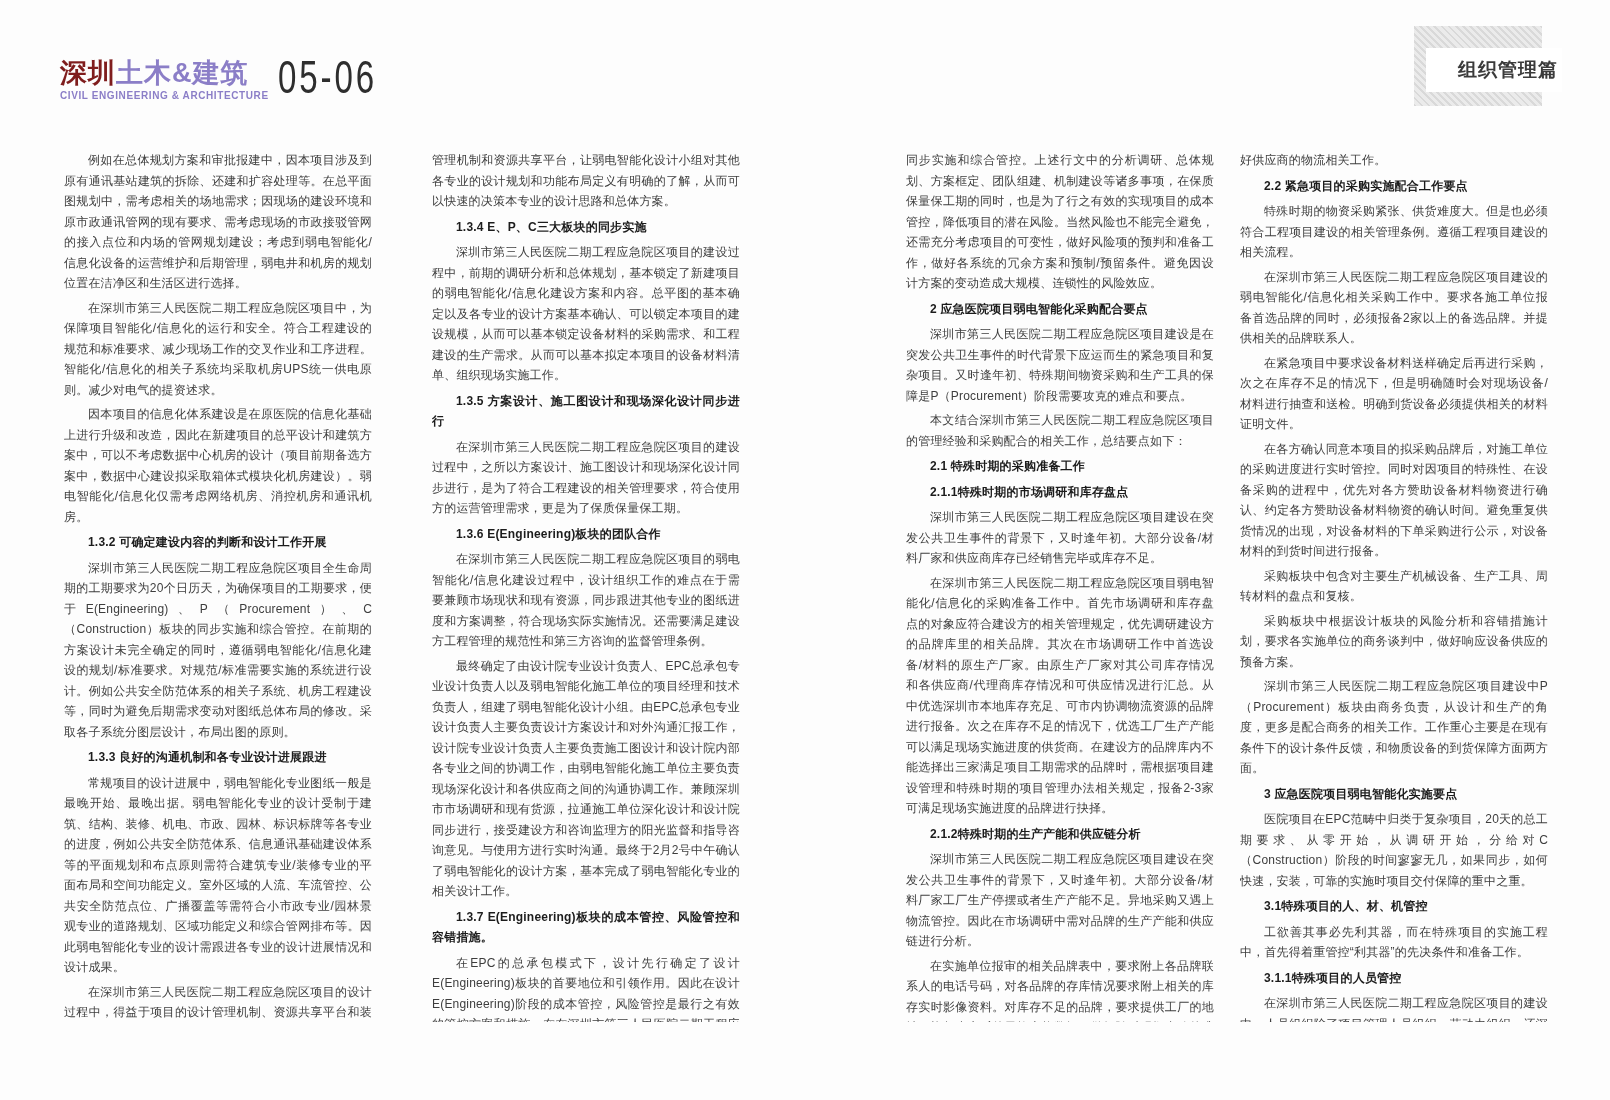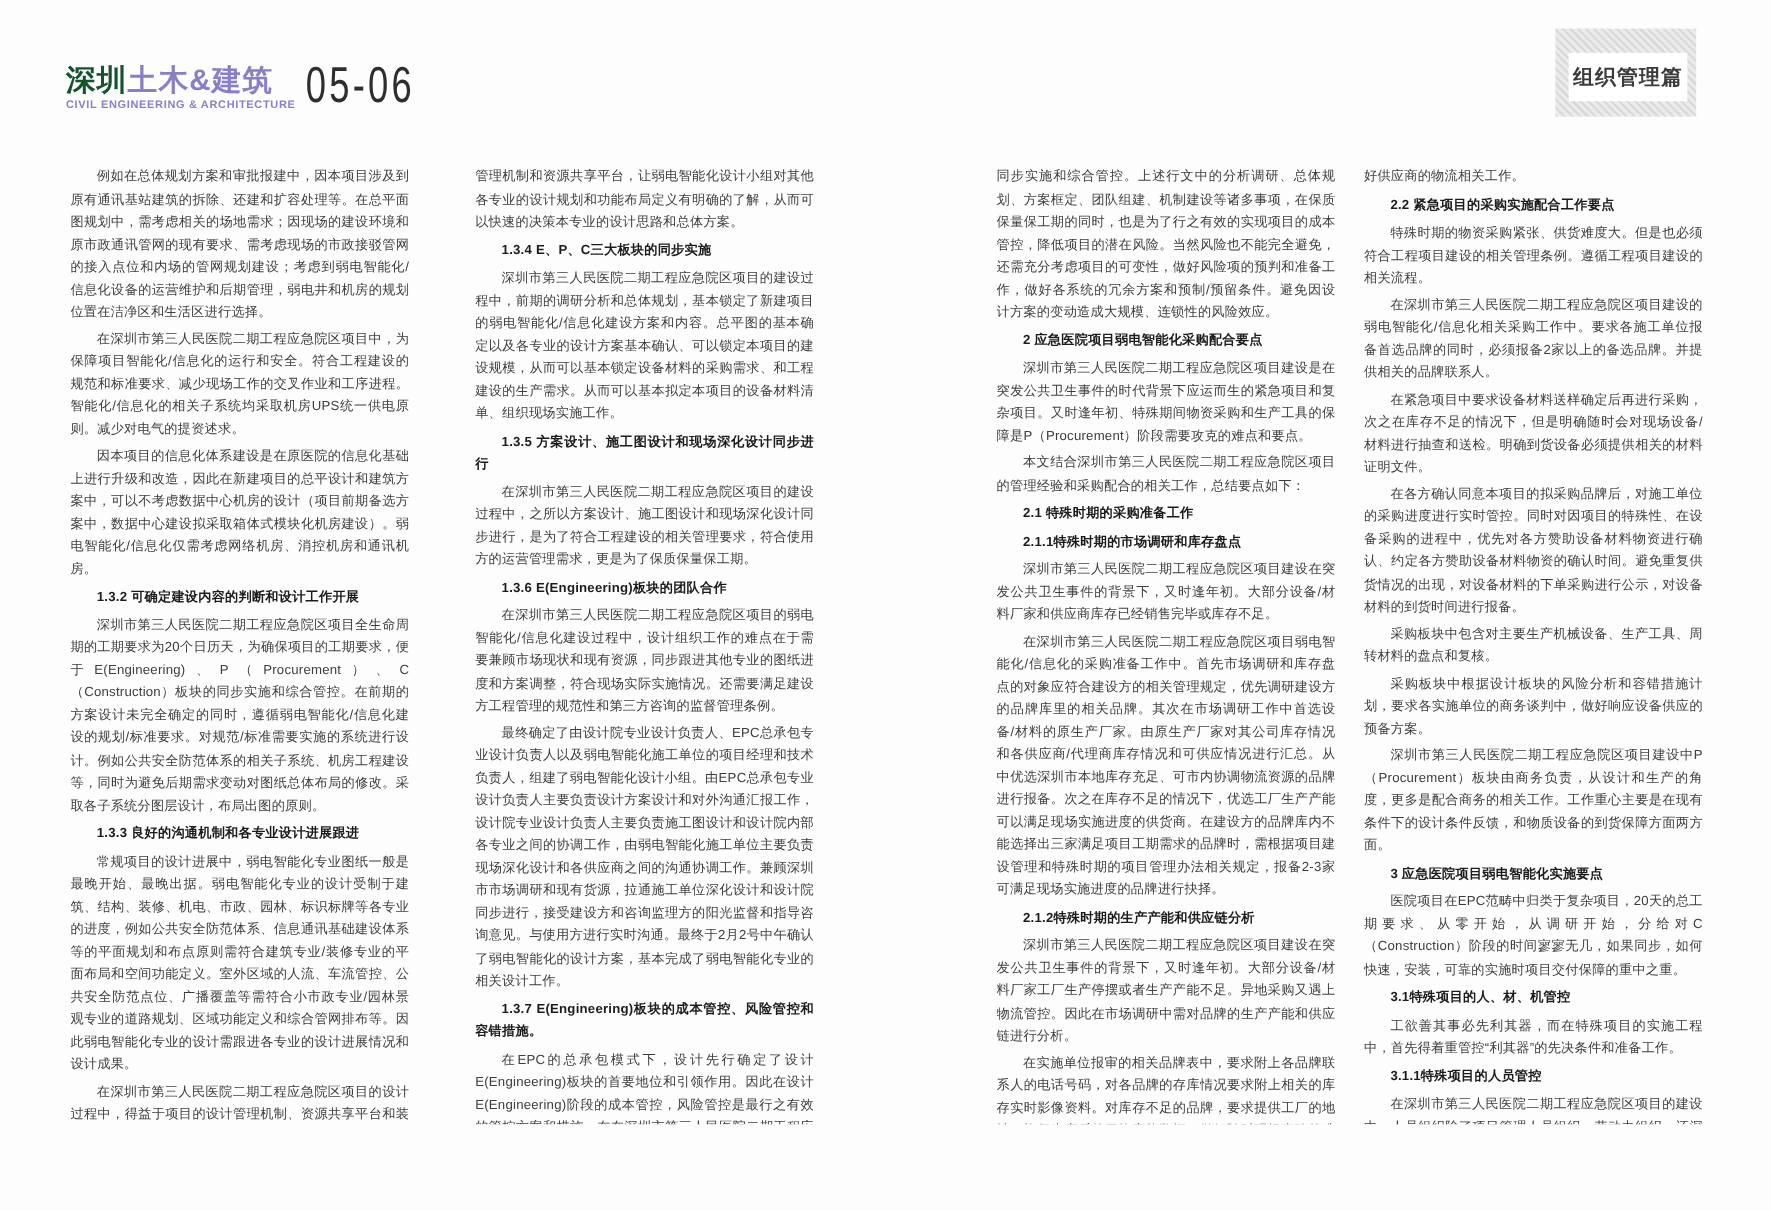--- a/index.html
+++ b/index.html
@@ -3,34 +3,34 @@
 <meta charset="utf-8">
 <style>
   html,body{margin:0;padding:0;background:#f0f0f0;}
   .page{
     position:relative;width:1610px;height:1100px;background:#fdfdfd;
     font-family:"Liberation Sans","DejaVu Sans",sans-serif;overflow:hidden;
   }
   
   .logo{position:absolute;left:60px;top:60px;line-height:1;}
   .logo-cn{font-size:27px;font-weight:bold;letter-spacing:1px;color:#8b7ec7;white-space:nowrap;}
-  .logo-cn .light{color:#14532d;}
+  .logo-cn .light{color:#7f1d1d;}
   .logo-en{font-size:10px;font-weight:bold;color:#8b7ec7;letter-spacing:0.6px;margin-top:4px;white-space:nowrap;}
   .issue{
     position:absolute;left:278px;top:50px;font-size:46px;font-weight:500;color:#2e2e2e;
     letter-spacing:4px;transform:scaleX(0.72);transform-origin:left top;white-space:nowrap;
   }
   .section-tag-wrap{
     position:absolute;left:1414px;top:26px;width:128px;height:80px;
     background:repeating-linear-gradient(45deg,#d9d9d9 0 2px,#ebebeb 2px 5px);
   }
   .section-tag{
     position:absolute;left:12px;top:22px;width:108px;height:44px;background:#ffffff;
     display:flex;align-items:center;justify-content:center;
-    font-size:19px;font-weight:bold;color:#3b3b3b;letter-spacing:1px;white-space:nowrap;
+    font-size:19px;font-weight:bold;color:#3b3b3b;letter-spacing:1px;white-space:nowrap;padding-left:28px;
   }
   
   .col{
     position:absolute;top:150px;width:308px;height:872px;overflow:hidden;
     text-align:justify;color:#3d3d3d;font-size:12px;line-height:20.5px;letter-spacing:0.2px;
   }
   #col1{left:64px;} #col2{left:392px;margin-left:40px;} #col3{left:906px;} #col4{left:1240px;}
   .col .p{margin:0 0 4px 0;text-indent:2em;}
   .col .h{margin:5px 0 5px 0;text-indent:2em;font-weight:bold;color:#1c1c1c;font-size:12px;}
   .col .noindent{text-indent:0;}

